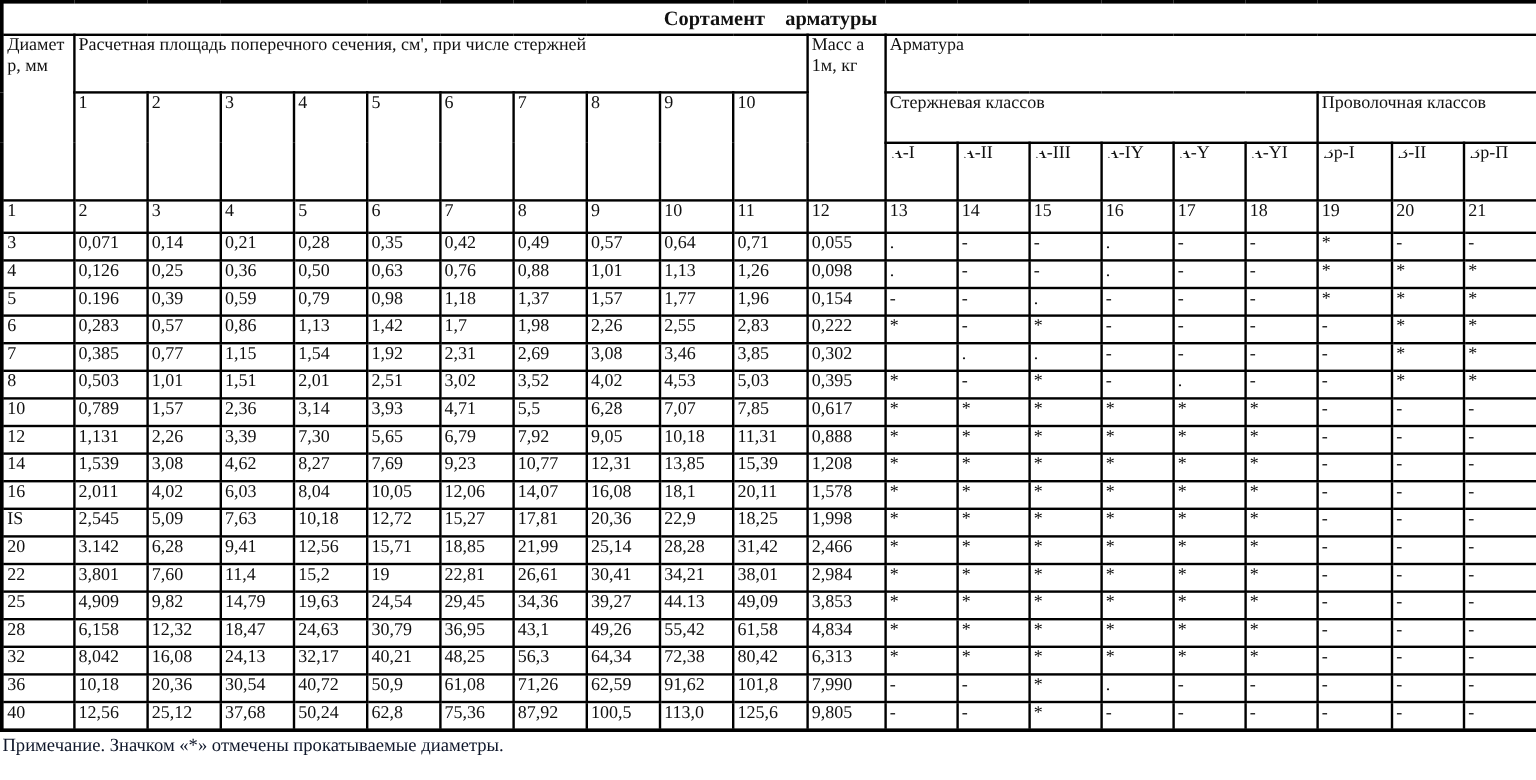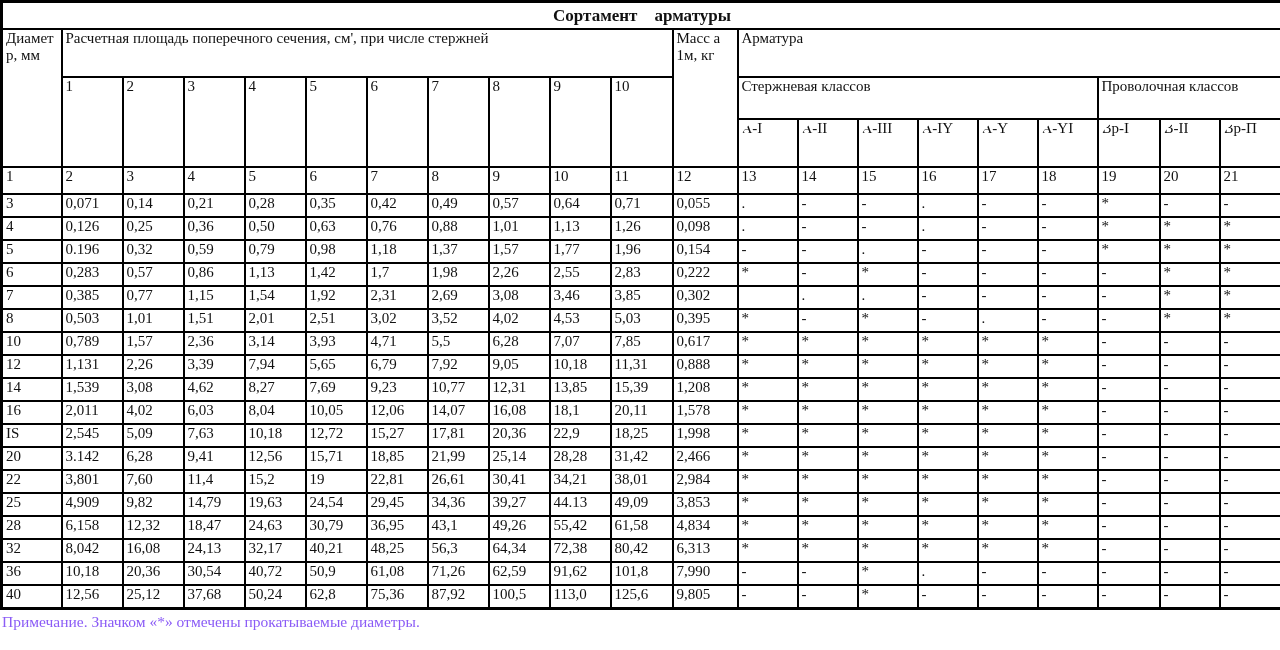--- a/index.html
+++ b/index.html
@@ -42,21 +42,21 @@
   }
   tr.head-1 td { height: 46px; }
   tr.head-2 td { height: 40px; }
   tr.head-3 td { height: 46px; border-radius: 24px; }
   tr.head-nums td { height: 25px; }
   tbody td { height: 21px; vertical-align: middle; padding-top: 0; padding-bottom: 0; }
   td.mark { font-size: 16px; }
   .note {
     font-size: 15.5px;
     padding: 3px 0 0 2px;
-    color: #8b5cf6;
+    color: #0f172a;
   }
 </style>
 </head>
 <body>
 
 <div class="page">
   <table class="sortament">
     <colgroup>
       <col style="width:60px">
       <col style="width:61px">
@@ -182,21 +182,21 @@
           <td class="mark">.</td>
           <td class="mark">-</td>
           <td class="mark">-</td>
           <td class="mark">*</td>
           <td class="mark">*</td>
           <td class="mark">*</td>
         </tr>
         <tr>
           <td>5</td>
           <td>0.196</td>
-          <td>0,32</td>
+          <td>0,39</td>
           <td>0,59</td>
           <td>0,79</td>
           <td>0,98</td>
           <td>1,18</td>
           <td>1,37</td>
           <td>1,57</td>
           <td>1,77</td>
           <td>1,96</td>
           <td>0,154</td>
           <td class="mark">-</td>
@@ -299,21 +299,21 @@
           <td class="mark">*</td>
           <td class="mark">-</td>
           <td class="mark">-</td>
           <td class="mark">-</td>
         </tr>
         <tr>
           <td>12</td>
           <td>1,131</td>
           <td>2,26</td>
           <td>3,39</td>
-          <td>7,94</td>
+          <td>7,30</td>
           <td>5,65</td>
           <td>6,79</td>
           <td>7,92</td>
           <td>9,05</td>
           <td>10,18</td>
           <td>11,31</td>
           <td>0,888</td>
           <td class="mark">*</td>
           <td class="mark">*</td>
           <td class="mark">*</td>

